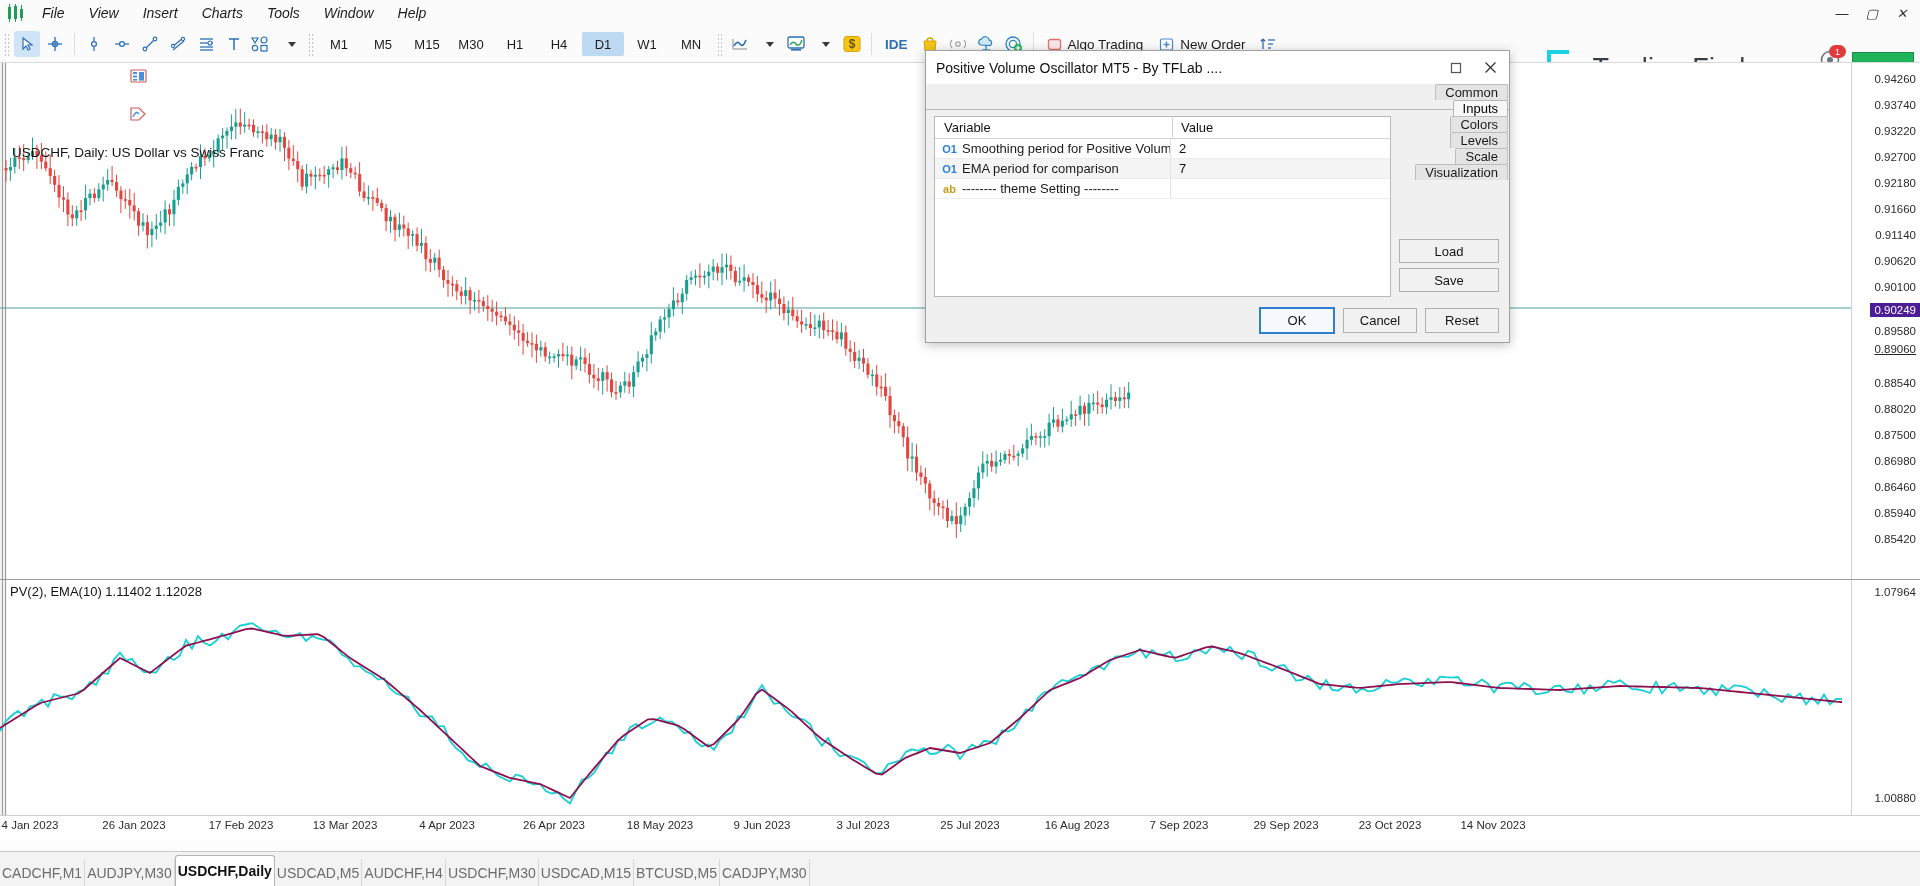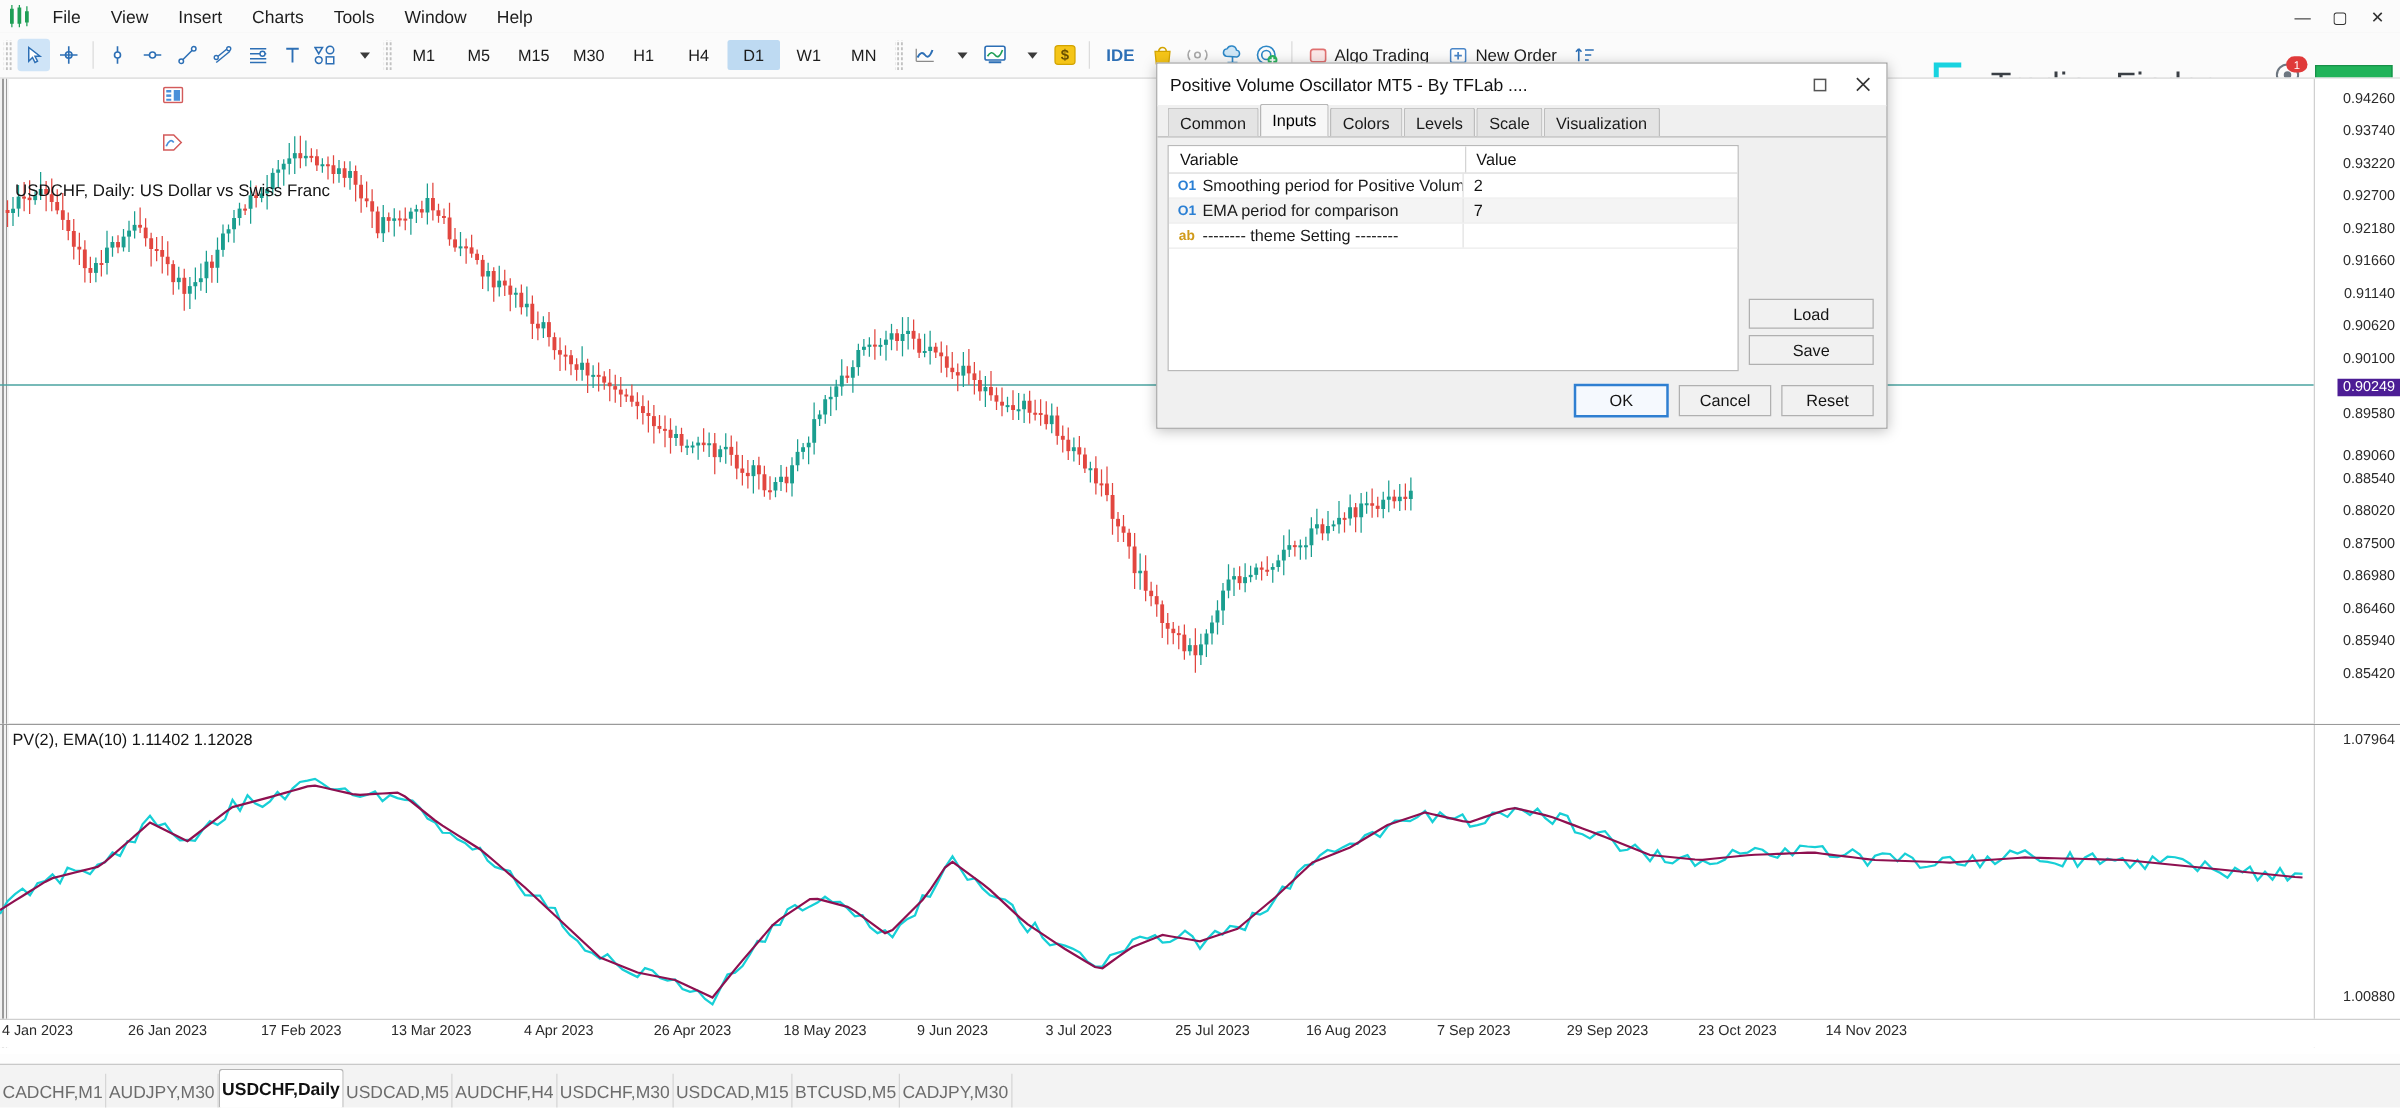--- a/index.html
+++ b/index.html
@@ -9,20 +9,21 @@
     font-size:13px;color:#1a1a1a;background:#ffffff;
     -webkit-font-smoothing:antialiased;
   }
   .app{position:relative;width:1920px;height:886px;background:#fdfdfd;}
 
   
   .menubar{
     position:absolute;left:0;top:0;width:1920px;height:26px;
     background:#fbfbfb;display:flex;align-items:center;
     border-bottom:1px solid #efefef;
+    font-style:italic;
   }
   .mt-logo{width:26px;height:22px;margin-left:4px;display:flex;align-items:center;justify-content:center;}
   .menu-item{padding:3px 12px;font-size:14px;color:#1d1d1d;cursor:default;}
   .win-ctrl{position:absolute;right:4px;top:0;height:26px;display:flex;align-items:center;gap:2px;}
   .win-btn{width:28px;height:24px;display:flex;align-items:center;justify-content:center;font-size:13px;color:#333;}
 
   
   .toolbar{
     position:absolute;left:0;top:26px;width:1920px;height:36px;
     background:#fbfbfb;display:flex;align-items:center;
@@ -113,21 +114,21 @@
     background:#f0f0f0;border:1px solid #a0a0a0;box-shadow:0 2px 10px rgba(0,0,0,.25);
     font-size:13px;z-index:60;
   }
   .dlg-title{
     height:33px;display:flex;align-items:center;background:#ffffff;
     border-bottom:1px solid #e2e2e2;padding:0 2px 0 10px;
   }
   .dlg-title-text{flex:1;font-size:14px;color:#111;white-space:nowrap;overflow:hidden;}
   .dlg-btn{width:34px;height:31px;display:flex;align-items:center;justify-content:center;color:#444;font-size:13px;}
   .dlg-body{position:absolute;left:0;top:33px;right:0;bottom:0;background:#f0f0f0;}
-  .tabs{display:flex;align-items:flex-end;height:25px;padding-left:8px;border-bottom:1px solid #b6b6b6;}
+  .tabs{display:flex;align-items:flex-end;height:25px;padding-left:8px;border-bottom:1px solid #b6b6b6;flex-direction:column;}
   .dtab{
     height:22px;padding:0 9px;display:flex;align-items:center;font-size:13px;color:#1a1a1a;
     background:#e4e4e4;border:1px solid #bdbdbd;border-bottom:none;margin-right:1px;
     border-radius:2px 2px 0 0;cursor:default;
   }
   .dtab.active{background:#f7f7f7;height:25px;border-color:#b6b6b6;color:#000;}
   .grid{
     position:absolute;left:8px;top:32px;width:455px;height:179px;
     background:#ffffff;border:1px solid #b9b9b9;overflow:hidden;
   }
@@ -920,21 +921,21 @@
         <div class="pl" style="top:36px;">0.93740</div>
         <div class="pl" style="top:62px;">0.93220</div>
         <div class="pl" style="top:88px;">0.92700</div>
         <div class="pl" style="top:114px;">0.92180</div>
         <div class="pl" style="top:140px;">0.91660</div>
         <div class="pl" style="top:166px;">0.91140</div>
         <div class="pl" style="top:192px;">0.90620</div>
         <div class="pl" style="top:218px;">0.90100</div>
         <div class="pl-cur" style="top:240px;">0.90249</div>
         <div class="pl" style="top:262px;">0.89580</div>
-        <div class="pl" style="top:296px;">0.89060</div>
+        <div class="pl" style="top:280px;text-decoration:underline;">0.89060</div>
         <div class="pl" style="top:314px;">0.88540</div>
         <div class="pl" style="top:340px;">0.88020</div>
         <div class="pl" style="top:366px;">0.87500</div>
         <div class="pl" style="top:392px;">0.86980</div>
         <div class="pl" style="top:418px;">0.86460</div>
         <div class="pl" style="top:444px;">0.85940</div>
         <div class="pl" style="top:470px;">0.85420</div>
       </div>
     </div>
 

